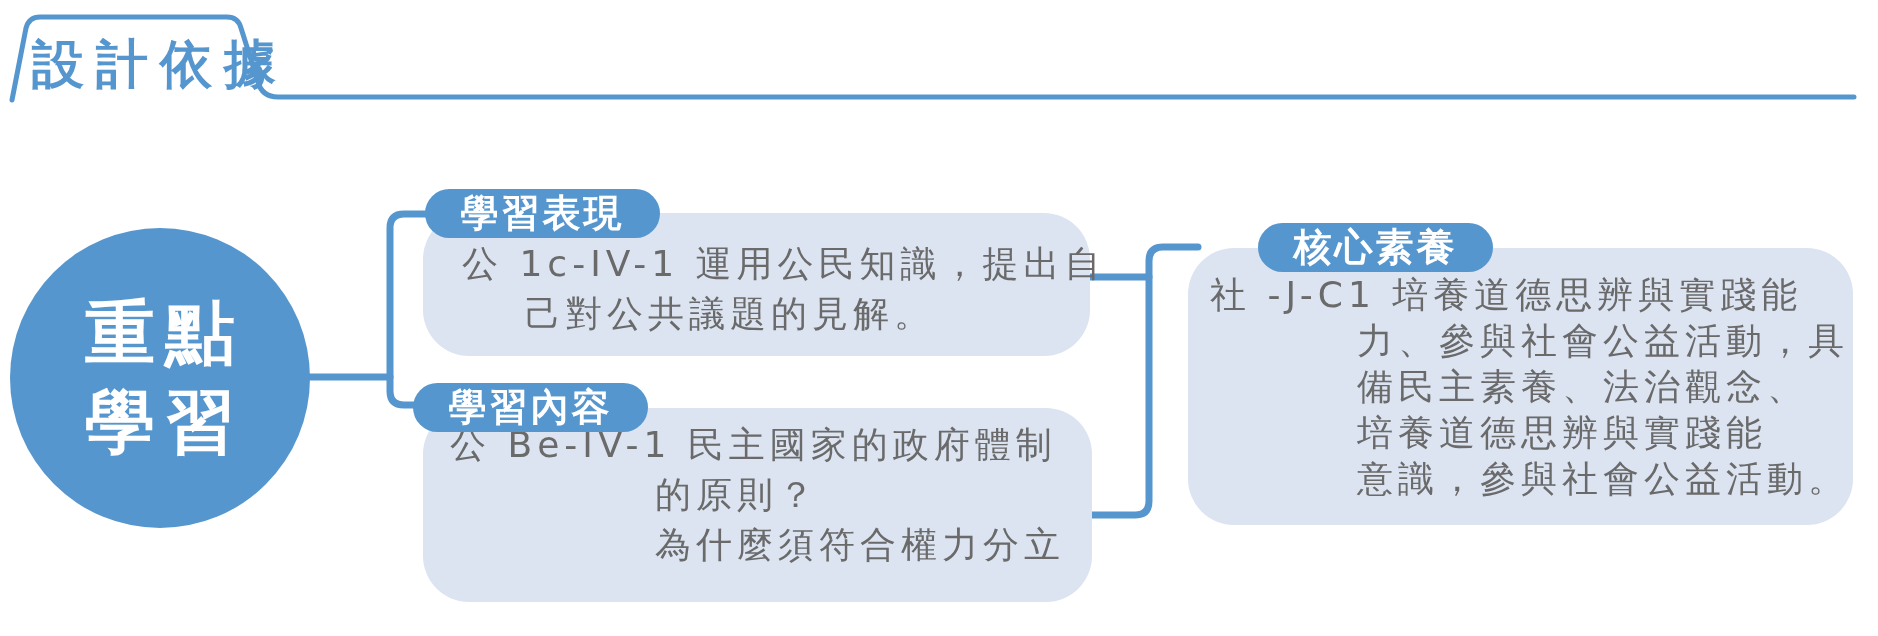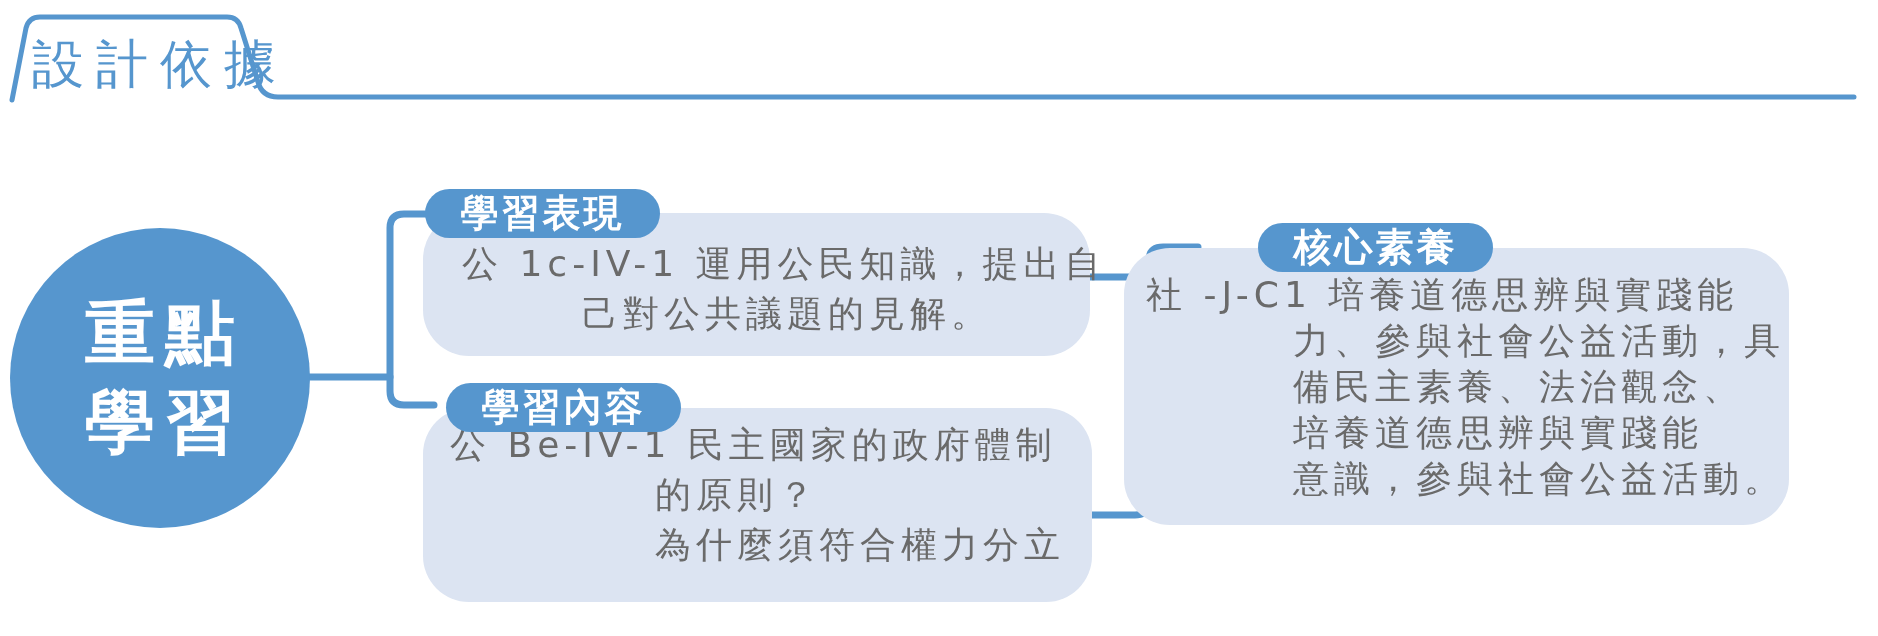--- a/index.html
+++ b/index.html
@@ -6,52 +6,52 @@
   .canvas{
     position:relative;
     width:1878px;height:636px;
     background:#ffffff;
     overflow:hidden;
     font-family:"DejaVu Sans","Liberation Sans",sans-serif;
   }
   .wires{position:absolute;left:0;top:0;z-index:0;}
   .header-title{
     position:absolute;left:32px;top:30px;width:210px;
-    font-size:52px;font-weight:normal;color:#5696CE;
+    font-size:52px;font-weight:bold;color:#5696CE;
     letter-spacing:12px;z-index:2;white-space:nowrap;
   }
   .hub{
     position:absolute;left:10px;top:228px;width:300px;height:300px;
     border-radius:50%;background:#5696CE;z-index:2;
     display:flex;flex-direction:column;justify-content:center;align-items:center;
   }
   .hub .hub-line{
     color:#ffffff;font-weight:bold;font-size:70px;line-height:89px;
     letter-spacing:10px;text-indent:10px;text-align:center;
   }
   .card{
     position:absolute;background:#DCE4F2;border-radius:46px;z-index:1;
     box-sizing:border-box;color:#6A6A6A;
   }
   .card .bline{font-size:36px;line-height:50px;letter-spacing:5px;white-space:nowrap;}
   .card-performance{left:423px;top:213px;width:667px;height:143px;padding:26px 0 0 39px;}
-  .card-performance .i1{margin-left:120px;}
+  .card-performance .i1{margin-left:63px;}
   .card-content{left:423px;top:408px;width:669px;height:194px;padding:12px 0 0 27px;}
   .card-content .i1{margin-left:205px;}
-  .card-competency{left:1124px;top:248px;width:665px;height:277px;padding:24px 0 0 22px;}
+  .card-competency{left:1188px;top:248px;width:665px;height:277px;padding:24px 0 0 22px;}
   .card-competency .bline{line-height:46px;}
   .card-competency .i1{margin-left:147px;}
   .tag{
     position:absolute;height:49px;width:235px;border-radius:25px;
     background:#5696CE;color:#ffffff;font-weight:bold;font-size:38px;
     letter-spacing:3px;display:flex;align-items:center;justify-content:center;
     z-index:3;white-space:nowrap;
   }
   .tag-performance{left:425px;top:189px;}
-  .tag-content{left:446px;top:383px;}
+  .tag-content{left:413px;top:383px;}
   .tag-competency{left:1258px;top:223px;}
 </style>
 </head>
 <body>
 
 <div class="canvas">
 
   <svg class="wires" width="1878" height="636" viewBox="0 0 1878 636">
 
     <path d="M 12,100 L 26,28 Q 29,17 40,17 L 227,17 Q 238,17 241,28 L 258,82 Q 262,97 278,97 L 1854,97" fill="none" stroke="#5696CE" stroke-width="5" stroke-linecap="round"></path>

